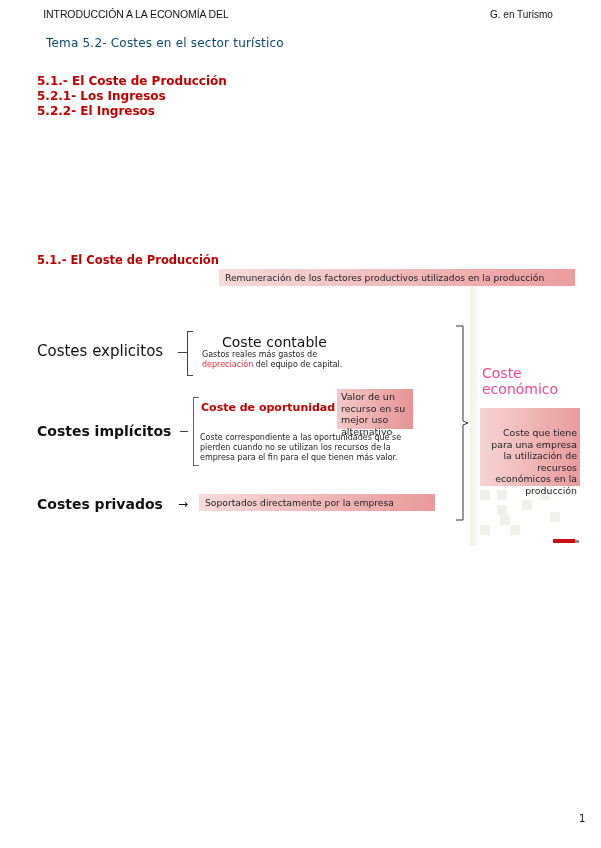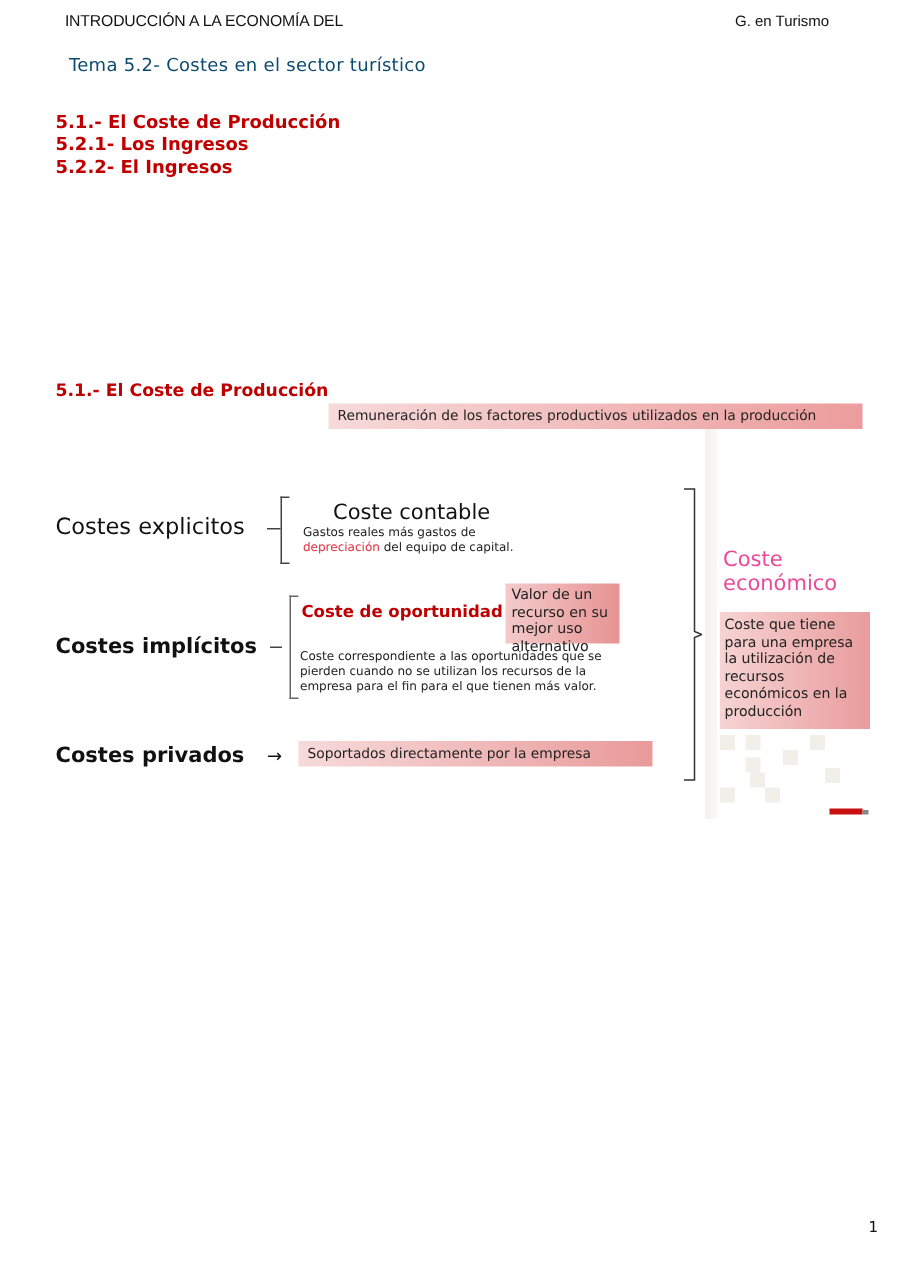--- a/index.html
+++ b/index.html
@@ -33,21 +33,21 @@
 
     .oport { left: 201px; top: 401px; font-size: 11px; font-weight: bold; color: #c00000; }
     .valor { left: 337px; top: 389px; width: 76px; height: 40px; background: linear-gradient(to right, #f4caca, #e79393); font-size: 9.5px; line-height: 11.5px; padding: 2px 4px; color: #222; }
     .coste-corr { left: 200px; top: 433px; width: 225px; font-size: 8px; line-height: 10px; color: #222; }
 
     .arrow { left: 178px; top: 497px; font-size: 12px; color: #111; }
     .soport { left: 199px; top: 494px; width: 236px; height: 17px; background: linear-gradient(to right, #f7dada, #e99a9a); font-size: 9.2px; line-height: 17px; padding-left: 6px; color: #222; }
 
     .brace-r { left: 456px; top: 325px; width: 12px; height: 196px; }
     .coste-econ { left: 482px; top: 365px; width: 96px; font-size: 14px; line-height: 16px; color: #ec4899; }
-    .econ-box { left: 480px; top: 408px; width: 100px; height: 78px; background: linear-gradient(to right, #f7d3d3, #e99c9c); font-size: 9.4px; line-height: 11.5px; padding: 3px 3px; color: #222; }
+    .econ-box { left: 480px; top: 408px; width: 100px; height: 78px; background: linear-gradient(to right, #f7d3d3, #e99c9c); font-size: 9.4px; line-height: 11.5px; padding: 19px 3px; color: #222; text-align: right; }
 
     .page-num { left: 579px; top: 813px; font-size: 10px; color: #111; }
   </style>
 </head>
 <body>
 
 <div class="abs hdr-left">
   <div>INTRODUCCIÓN A LA ECONOMÍA DEL</div>
 </div>
 <div class="abs hdr-right">G. en Turismo</div>

